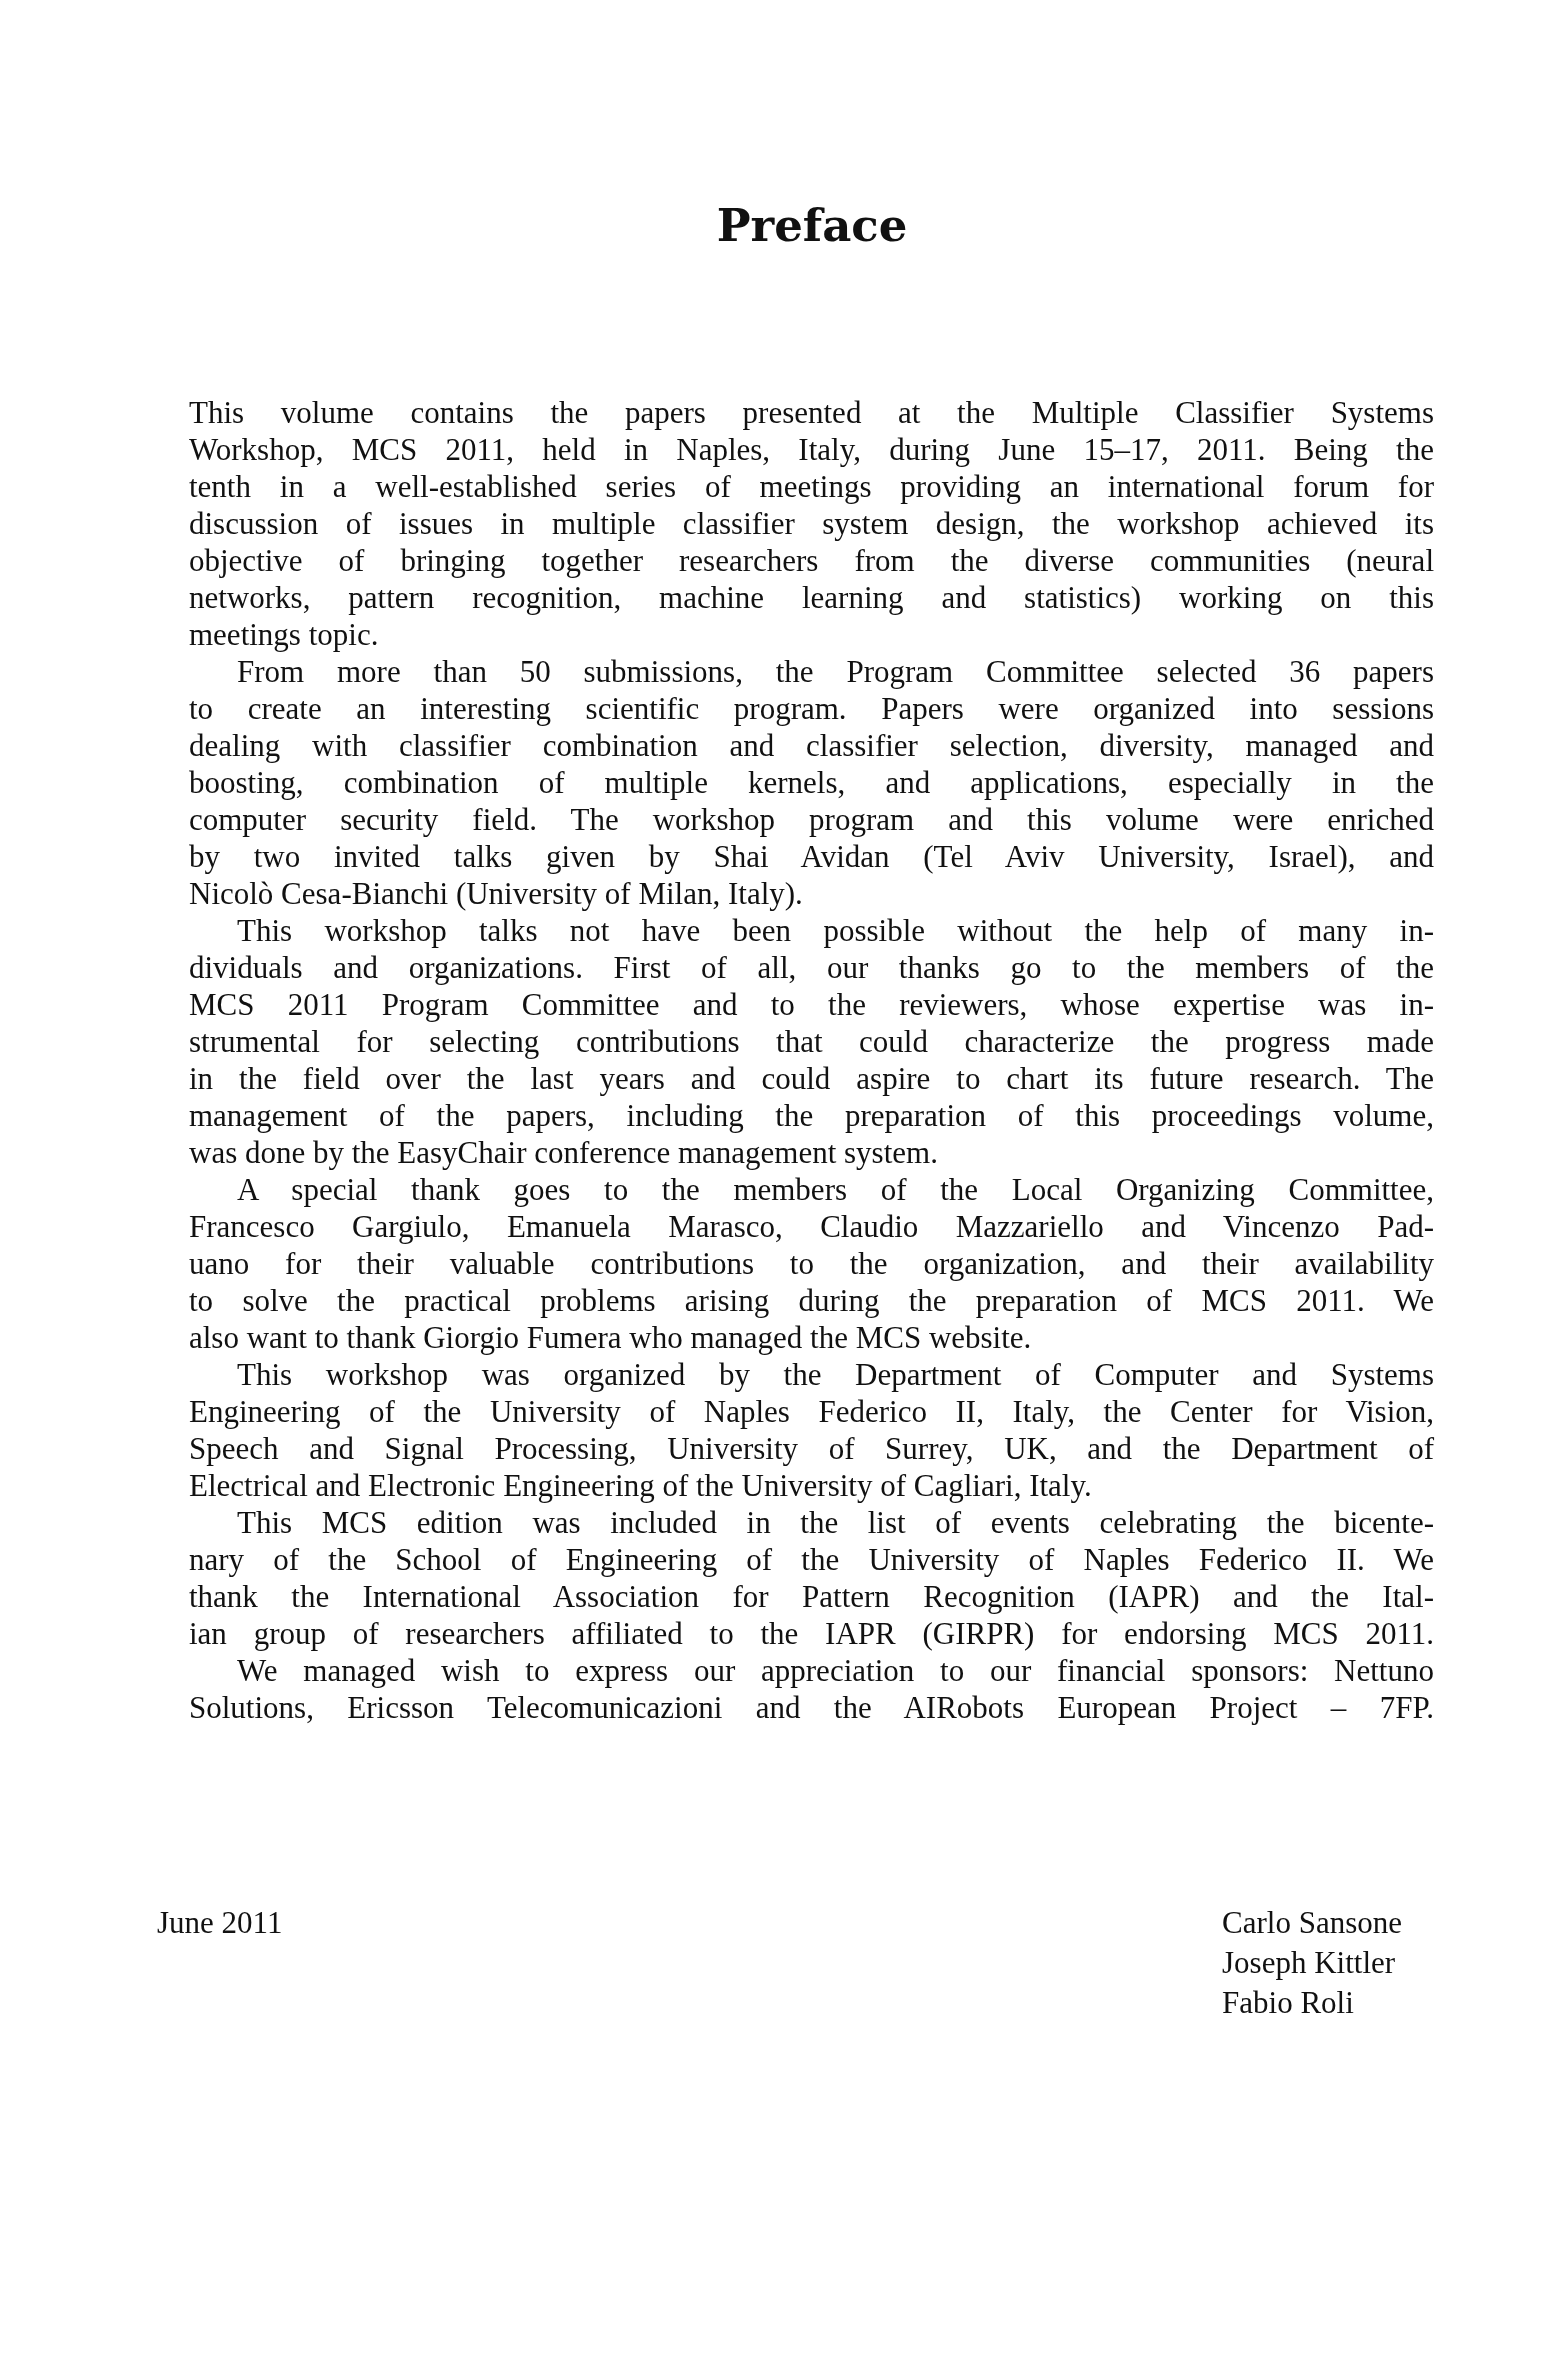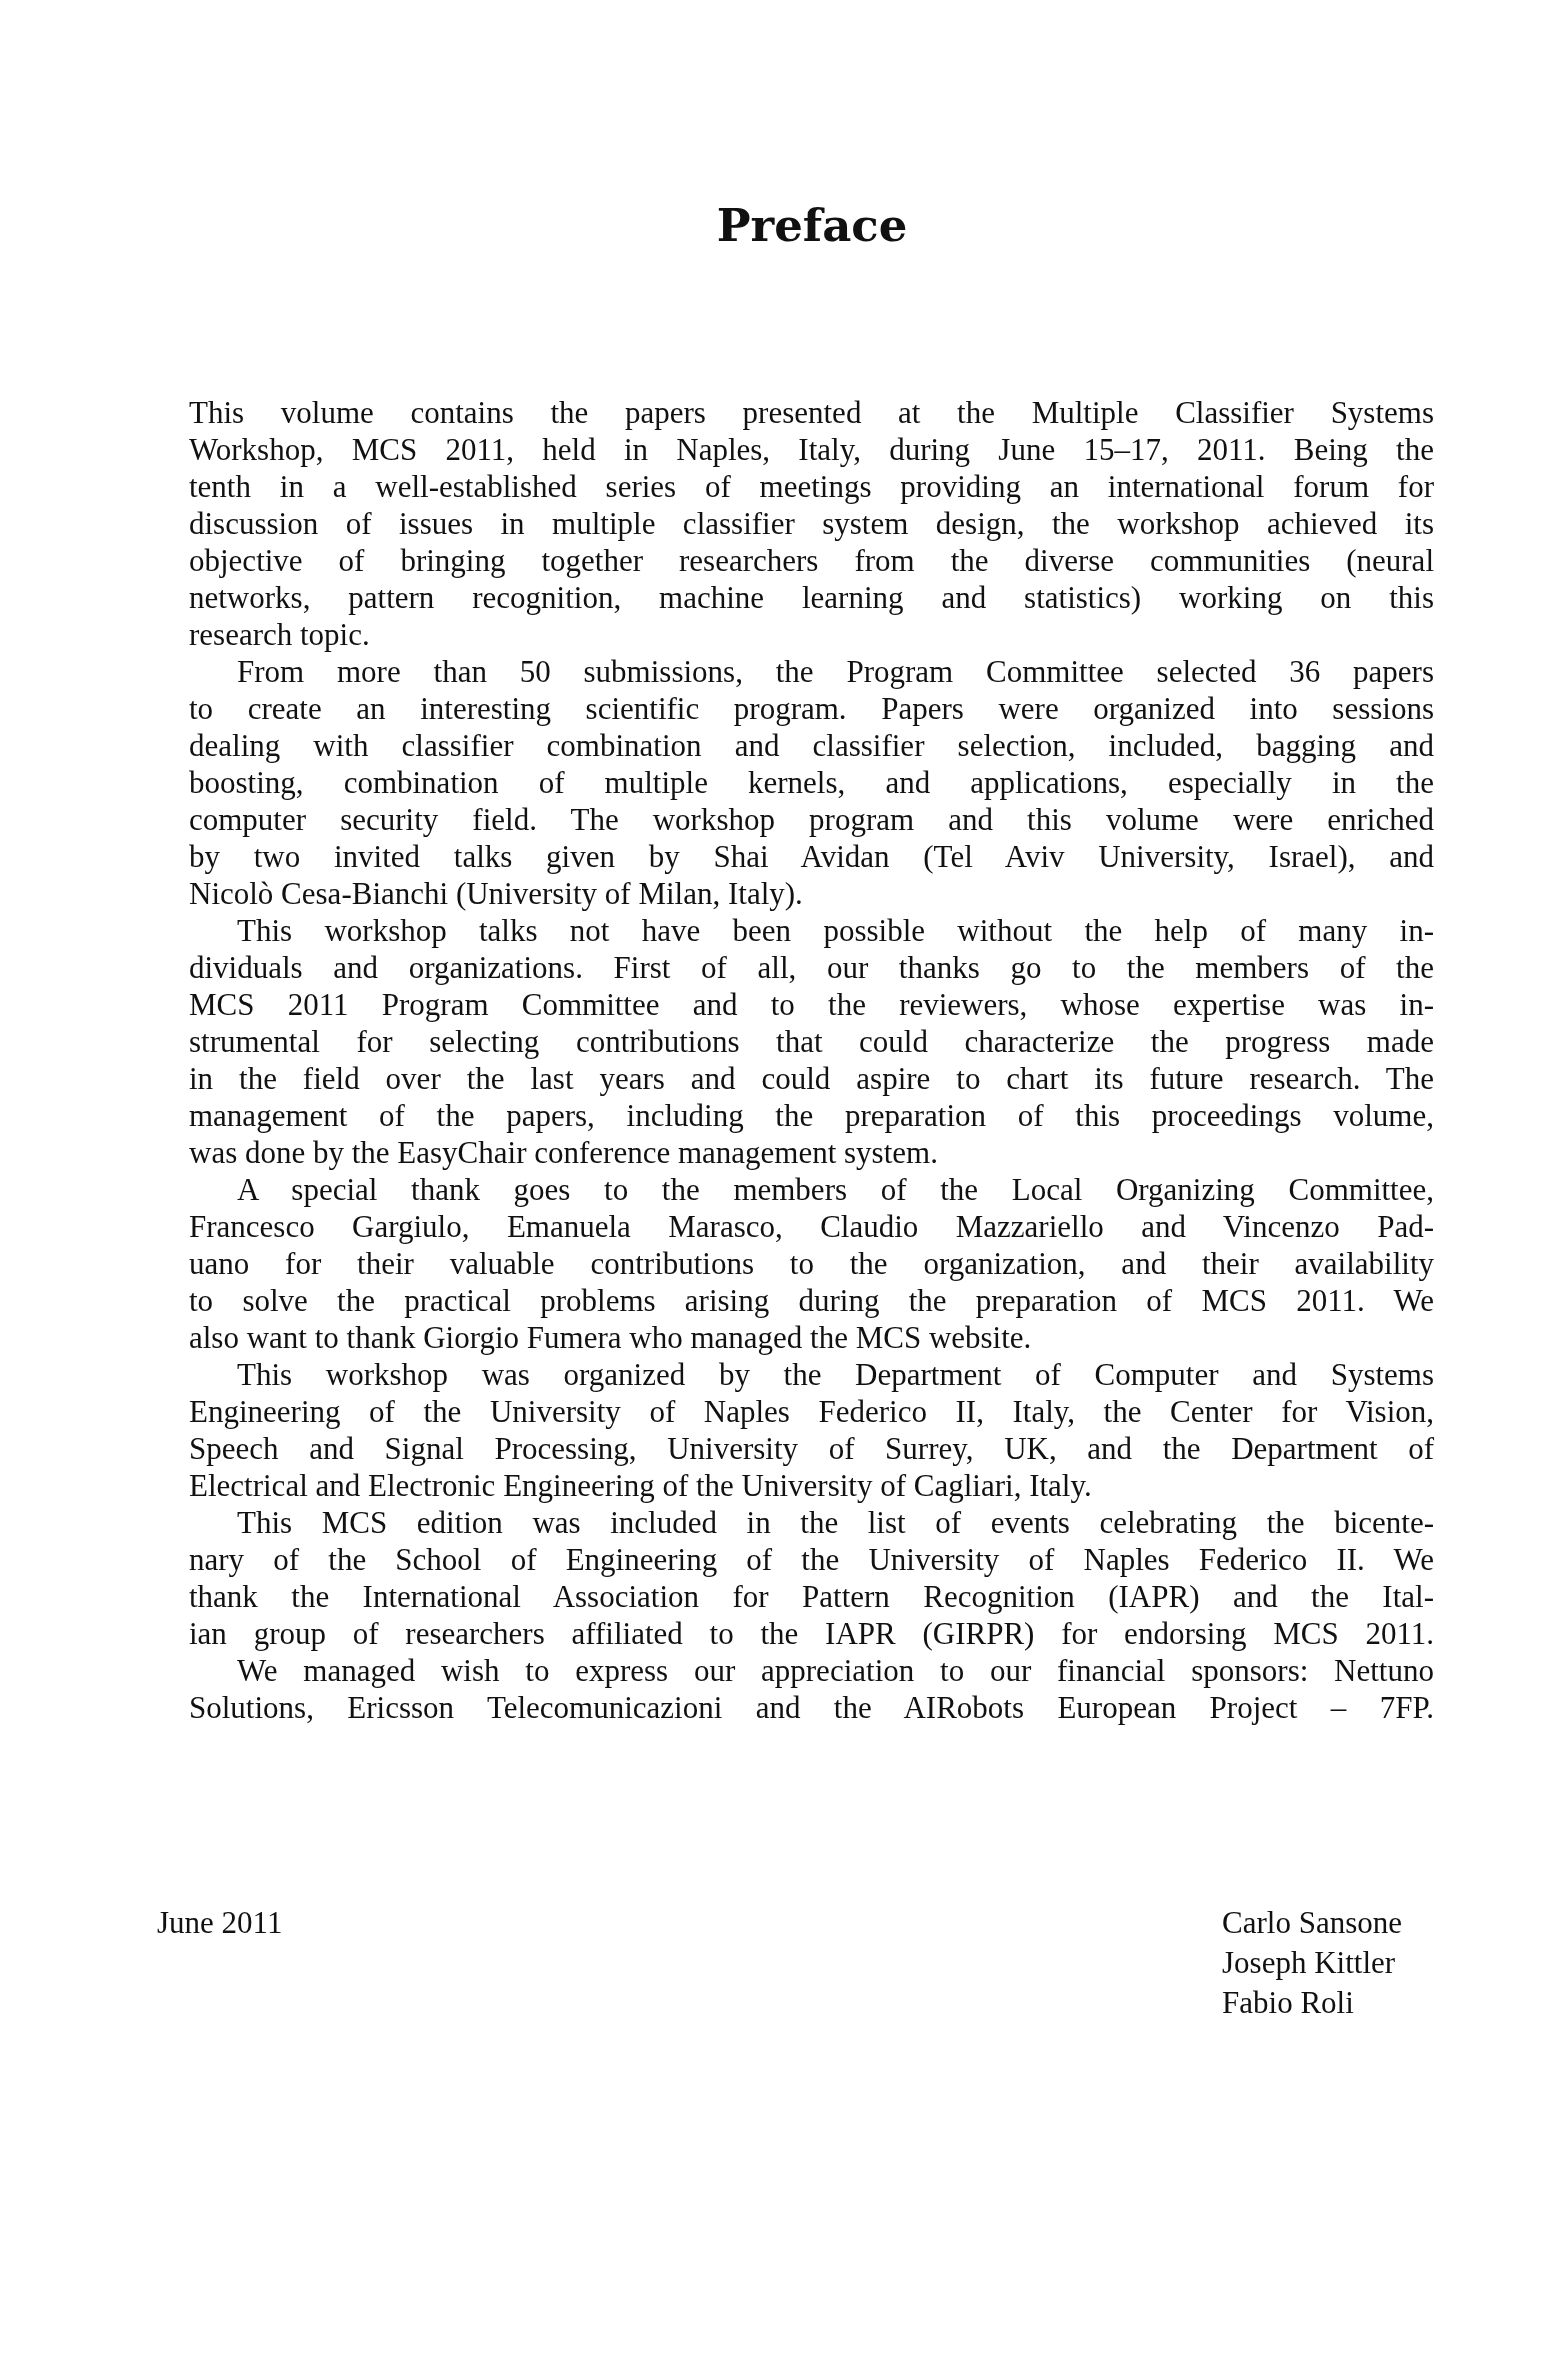--- a/index.html
+++ b/index.html
@@ -78,27 +78,27 @@
 
 <div class="body">
 
   <div>
     <div class="line">This volume contains the papers presented at the Multiple Classifier Systems</div>
     <div class="line">Workshop, MCS 2011, held in Naples, Italy, during June 15–17, 2011. Being the</div>
     <div class="line">tenth in a well-established series of meetings providing an international forum for</div>
     <div class="line">discussion of issues in multiple classifier system design, the workshop achieved its</div>
     <div class="line">objective of bringing together researchers from the diverse communities (neural</div>
     <div class="line">networks, pattern recognition, machine learning and statistics) working on this</div>
-    <div class="line last">research topic.</div>
+    <div class="line last">meetings topic.</div>
   </div>
 
   <div>
     <div class="line indent">From more than 50 submissions, the Program Committee selected 36 papers</div>
     <div class="line">to create an interesting scientific program. Papers were organized into sessions</div>
-    <div class="line">dealing with classifier combination and classifier selection, included, bagging and</div>
+    <div class="line">dealing with classifier combination and classifier selection, diversity, managed and</div>
     <div class="line">boosting, combination of multiple kernels, and applications, especially in the</div>
     <div class="line">computer security field. The workshop program and this volume were enriched</div>
     <div class="line">by two invited talks given by Shai Avidan (Tel Aviv University, Israel), and</div>
     <div class="line last">Nicolò Cesa-Bianchi (University of Milan, Italy).</div>
   </div>
 
   <div>
     <div class="line indent">This workshop talks not have been possible without the help of many in-</div>
     <div class="line">dividuals and organizations. First of all, our thanks go to the members of the</div>
     <div class="line">MCS 2011 Program Committee and to the reviewers, whose expertise was in-</div>

